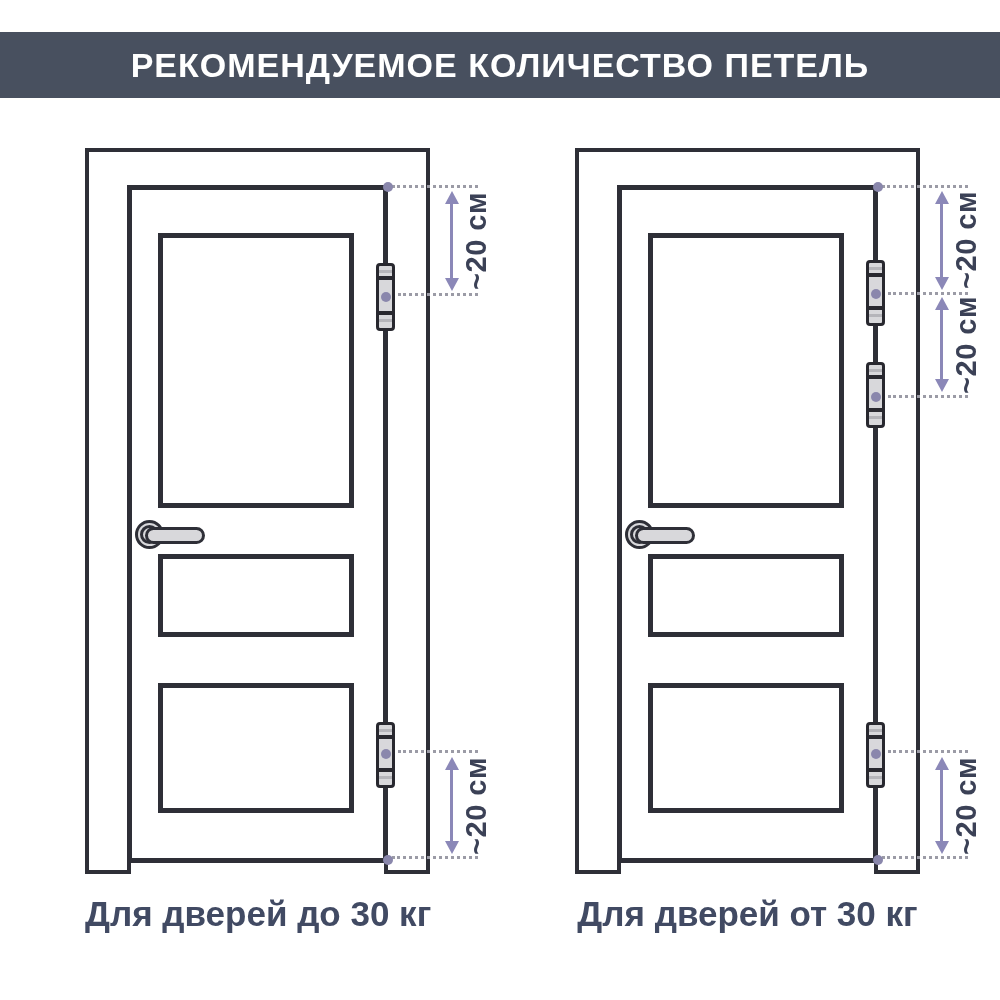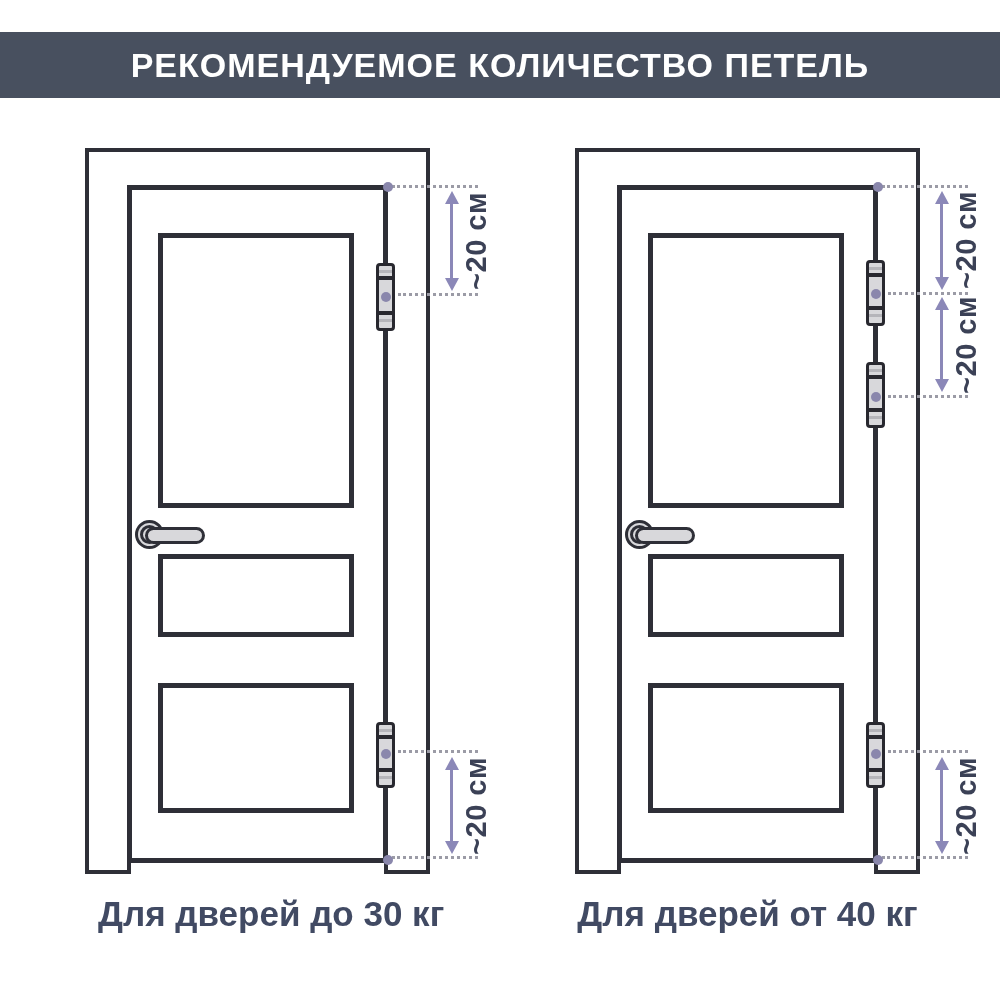--- a/index.html
+++ b/index.html
@@ -95,21 +95,21 @@
     position:absolute; width:120px; height:34px; line-height:34px;
     text-align:center; transform:rotate(-90deg);
     font-size:29px; font-weight:700; letter-spacing:0.5px; color:var(--dim);
     white-space:nowrap;
   }
   .caption {
     position:absolute; top:894px; width:345px; height:48px;
     text-align:center; font-size:35px; font-weight:700; color:var(--caption);
     white-space:nowrap;
   }
-  .caption-left  { left:98px; }
+  .caption-left  { left:85px; }
   .caption-right { left:575px; }
 </style>
 </head>
 <body>
 
 <div class="header">
   <div class="header-title">РЕКОМЕНДУЕМОЕ КОЛИЧЕСТВО ПЕТЕЛЬ</div>
 </div>
 
 <div class="door door-left">
@@ -214,13 +214,13 @@
 <div class="v-arrow" style="left:935px;top:757px;height:97px;">
   <div class="head-up"></div>
     <div class="shaft"></div>
     <div class="head-down"></div>
 </div>
 <div class="dim-label" style="left:906px;top:223px;">~20 см</div>
 <div class="dim-label" style="left:906px;top:328px;">~20 см</div>
 <div class="dim-label" style="left:906px;top:789px;">~20 см</div>
 
 <div class="caption caption-left">Для дверей до 30 кг</div>
-<div class="caption caption-right">Для дверей от 40 кг</div>
+<div class="caption caption-right">Для дверей от 30 кг</div>
 
 </body></html>

